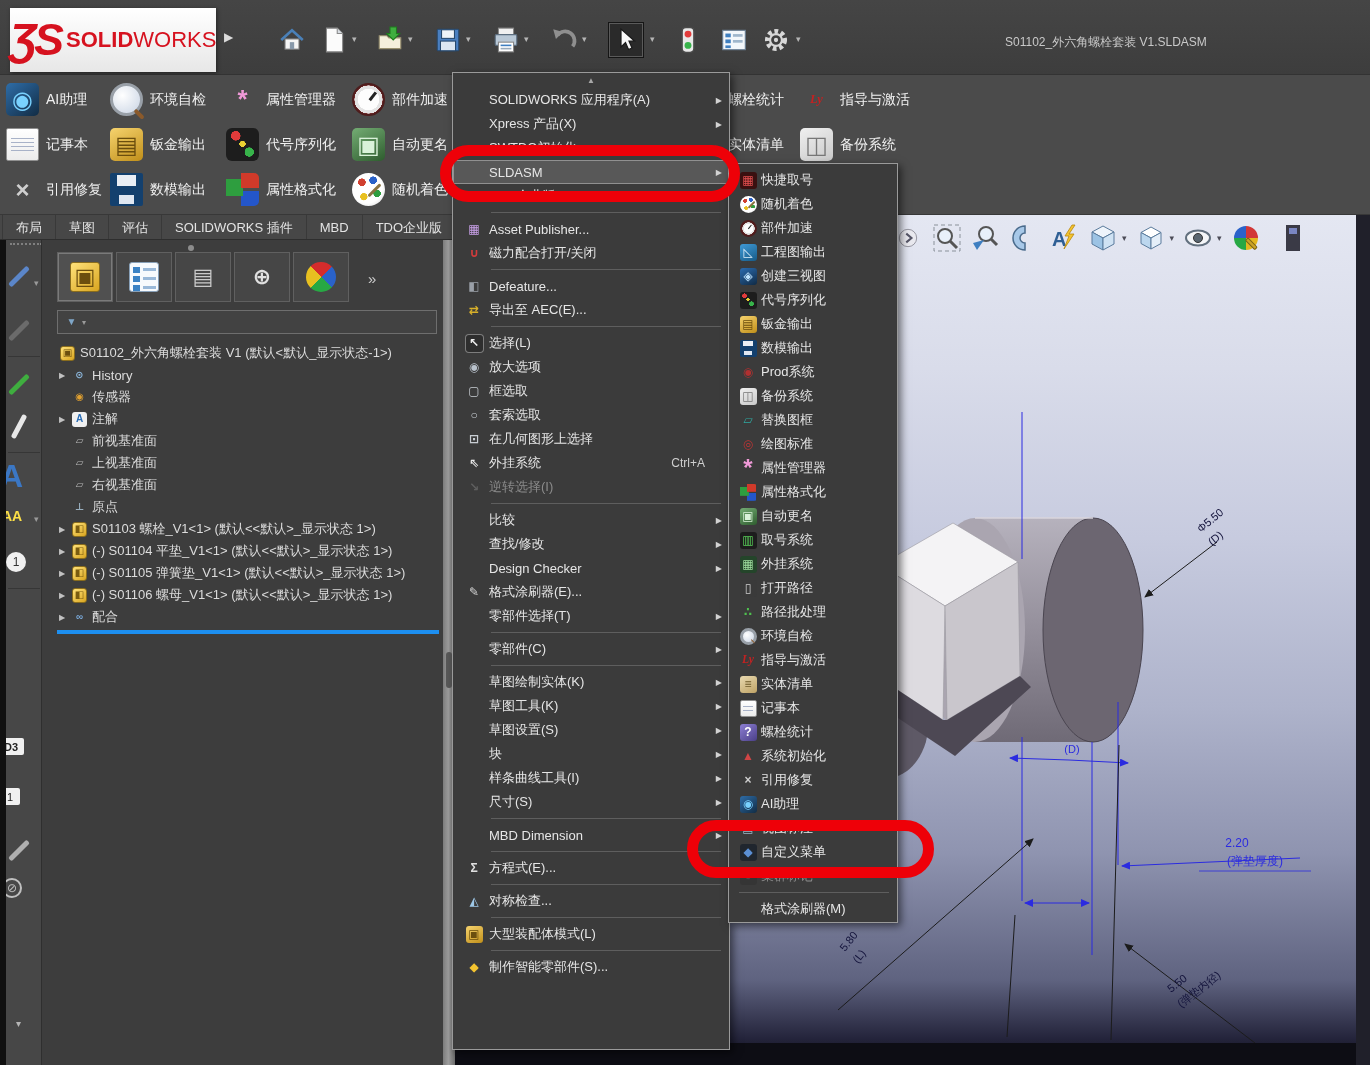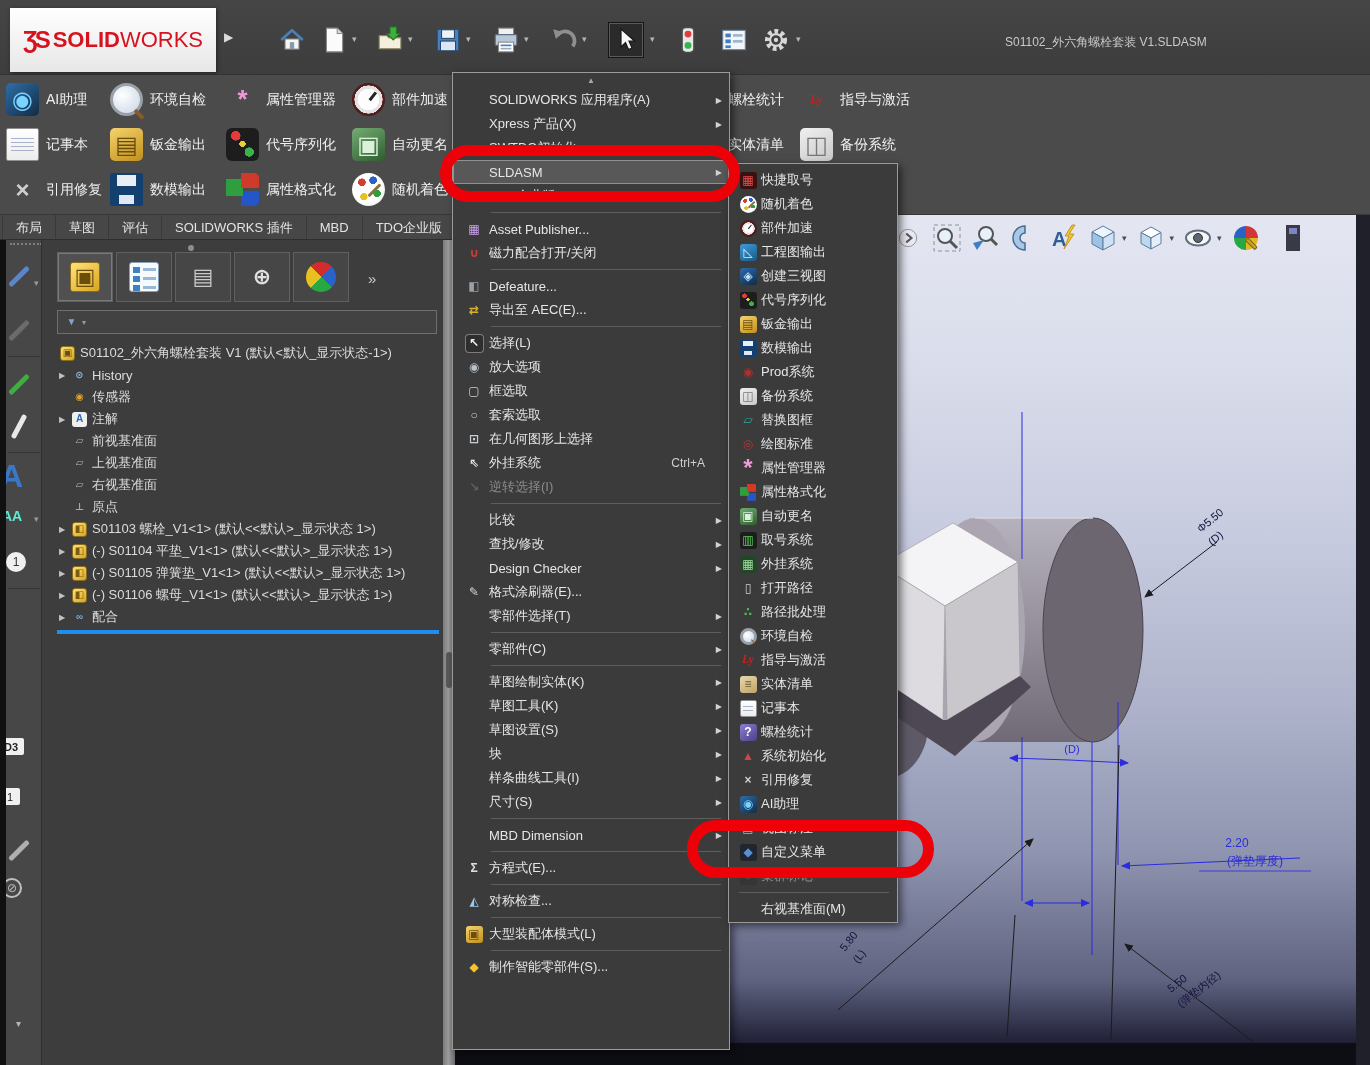--- a/index.html
+++ b/index.html
@@ -4,21 +4,21 @@
 <style>
 *{margin:0;padding:0;box-sizing:border-box}
 html,body{width:1370px;height:1065px;overflow:hidden}
 body{background:#3f3f3f;font-family:"Liberation Sans","DejaVu Sans",sans-serif}
 #app{position:relative;width:1370px;height:1065px;background:#454545}
 .abs{position:absolute}
 .ic{display:inline-flex;align-items:center;justify-content:center;position:relative;border-radius:3px;flex:none;line-height:1;font-weight:bold}
 
 #titlebar{left:0;top:0;width:1370px;height:75px;background:linear-gradient(180deg,#454545,#3d3d3d);border-bottom:1px solid #333}
 #logo-box{left:10px;top:8px;width:206px;height:64px;background:linear-gradient(180deg,#ffffff,#e7e7e7);display:flex;align-items:center;justify-content:center;box-shadow:1px 1px 4px rgba(0,0,0,.45)}
-.logo-glyph{color:#d6121f;font-size:24px;font-weight:bold;letter-spacing:-3px;margin-right:5px}
+.logo-glyph{color:#d6121f;font-size:45px;font-weight:bold;font-style:italic;letter-spacing:-3px;margin-right:5px}
 .logo-bold{color:#d6121f;font-size:22px;font-weight:bold}
 .logo-light{color:#d6121f;font-size:22px;font-weight:300}
 #logo-arrow{left:224px;top:30px;color:#dcdcdc;font-size:12px}
 .tbi{position:absolute;top:24px;width:32px;height:32px;display:flex;align-items:center;justify-content:center}
 .tbc{position:absolute;top:34px;color:#b5b5b5;font-size:9px}
 .curbox{background:#2a2a2a;box-shadow:inset 0 0 0 1px #151515,inset 0 0 0 2px #5a5a5a;width:36px;height:36px;top:22px}
 #win-title{left:1005px;top:34px;color:#c9c9c9;font-size:12px;white-space:nowrap}
 
 #ribbon{left:0;top:75px;width:1370px;height:140px;background:#4b4b4b;border-bottom:1px solid #383838}
 #ribbon-left{left:6px;top:2px;display:grid;grid-template-columns:104px 116px 126px 112px;grid-auto-rows:45px;align-items:center}
@@ -311,21 +311,21 @@
         </span>
       <span class="lsep" style="top:116px"></span>
       <span class="lsi" style="top:126px">
           <i class="bar" style="background:#3fae3f"></i>
         </span>
       <span class="lsi" style="top:168px">
           <i class="bar" style="background:#e8e8e8;transform:rotate(-62deg)"></i>
         </span>
       <span class="lsep" style="top:212px"></span>
       <span class="abs" style="left:-6px;top:218px;color:#3b77c4;font-size:32px;font-weight:bold">A</span>
-      <span class="abs" style="left:-4px;top:268px;color:#5eead4;font-size:14px;font-weight:bold">AA</span>
+      <span class="abs" style="left:-4px;top:268px;color:#fde047;font-size:14px;font-weight:bold">AA</span>
       <span class="abs" style="left:28px;top:274px;color:#9a9a9a;font-size:9px">▾</span>
       <span class="abs" style="left:0;top:312px;width:20px;height:20px;border-radius:50%;background:#f0f0f0;color:#333;font-size:12px;display:flex;align-items:center;justify-content:center">1</span>
       <span class="lsep" style="top:348px"></span>
       <span class="abs" style="left:-8px;top:498px;width:26px;height:17px;background:#f0f0f0;color:#222;font-size:11px;font-weight:bold;display:flex;align-items:center;justify-content:center;border-radius:2px">D3</span>
       <span class="abs" style="left:-6px;top:548px;width:20px;height:17px;background:#f0f0f0;color:#222;font-size:11px;display:flex;align-items:center;justify-content:center;border-radius:2px">1</span>
       <span class="lsi" style="top:592px;opacity:.8">
           <i class="bar" style="background:#c9c9c9"></i>
         </span>
       <span class="abs" style="left:-4px;top:638px;width:20px;height:20px;border-radius:50%;border:2px solid #c0c0c0;color:#c0c0c0;font-size:12px;display:flex;align-items:center;justify-content:center">⊘</span>
       <span class="abs" style="left:10px;top:778px;color:#b5b5b5;font-size:10px">▾</span>
@@ -1027,21 +1027,21 @@
           <span class="mgutter">
             <span class="ic mi" style="color: rgb(90, 90, 90); background: rgb(46, 46, 46);">●</span>
           </span>
           <span class="mlabel">集群标记</span>
         </div>
         <div class="msep"></div>
         <div class="mitem">
           <span class="mgutter">
             <span class="ic mi"></span>
           </span>
-          <span class="mlabel">右视基准面(M)</span>
+          <span class="mlabel">格式涂刷器(M)</span>
         </div>
       </div>
   </div>
 
   <div id="annot1" class="annot"></div>
   <div id="annot2" class="annot"></div>
 
 </div>
 
 </body></html>

